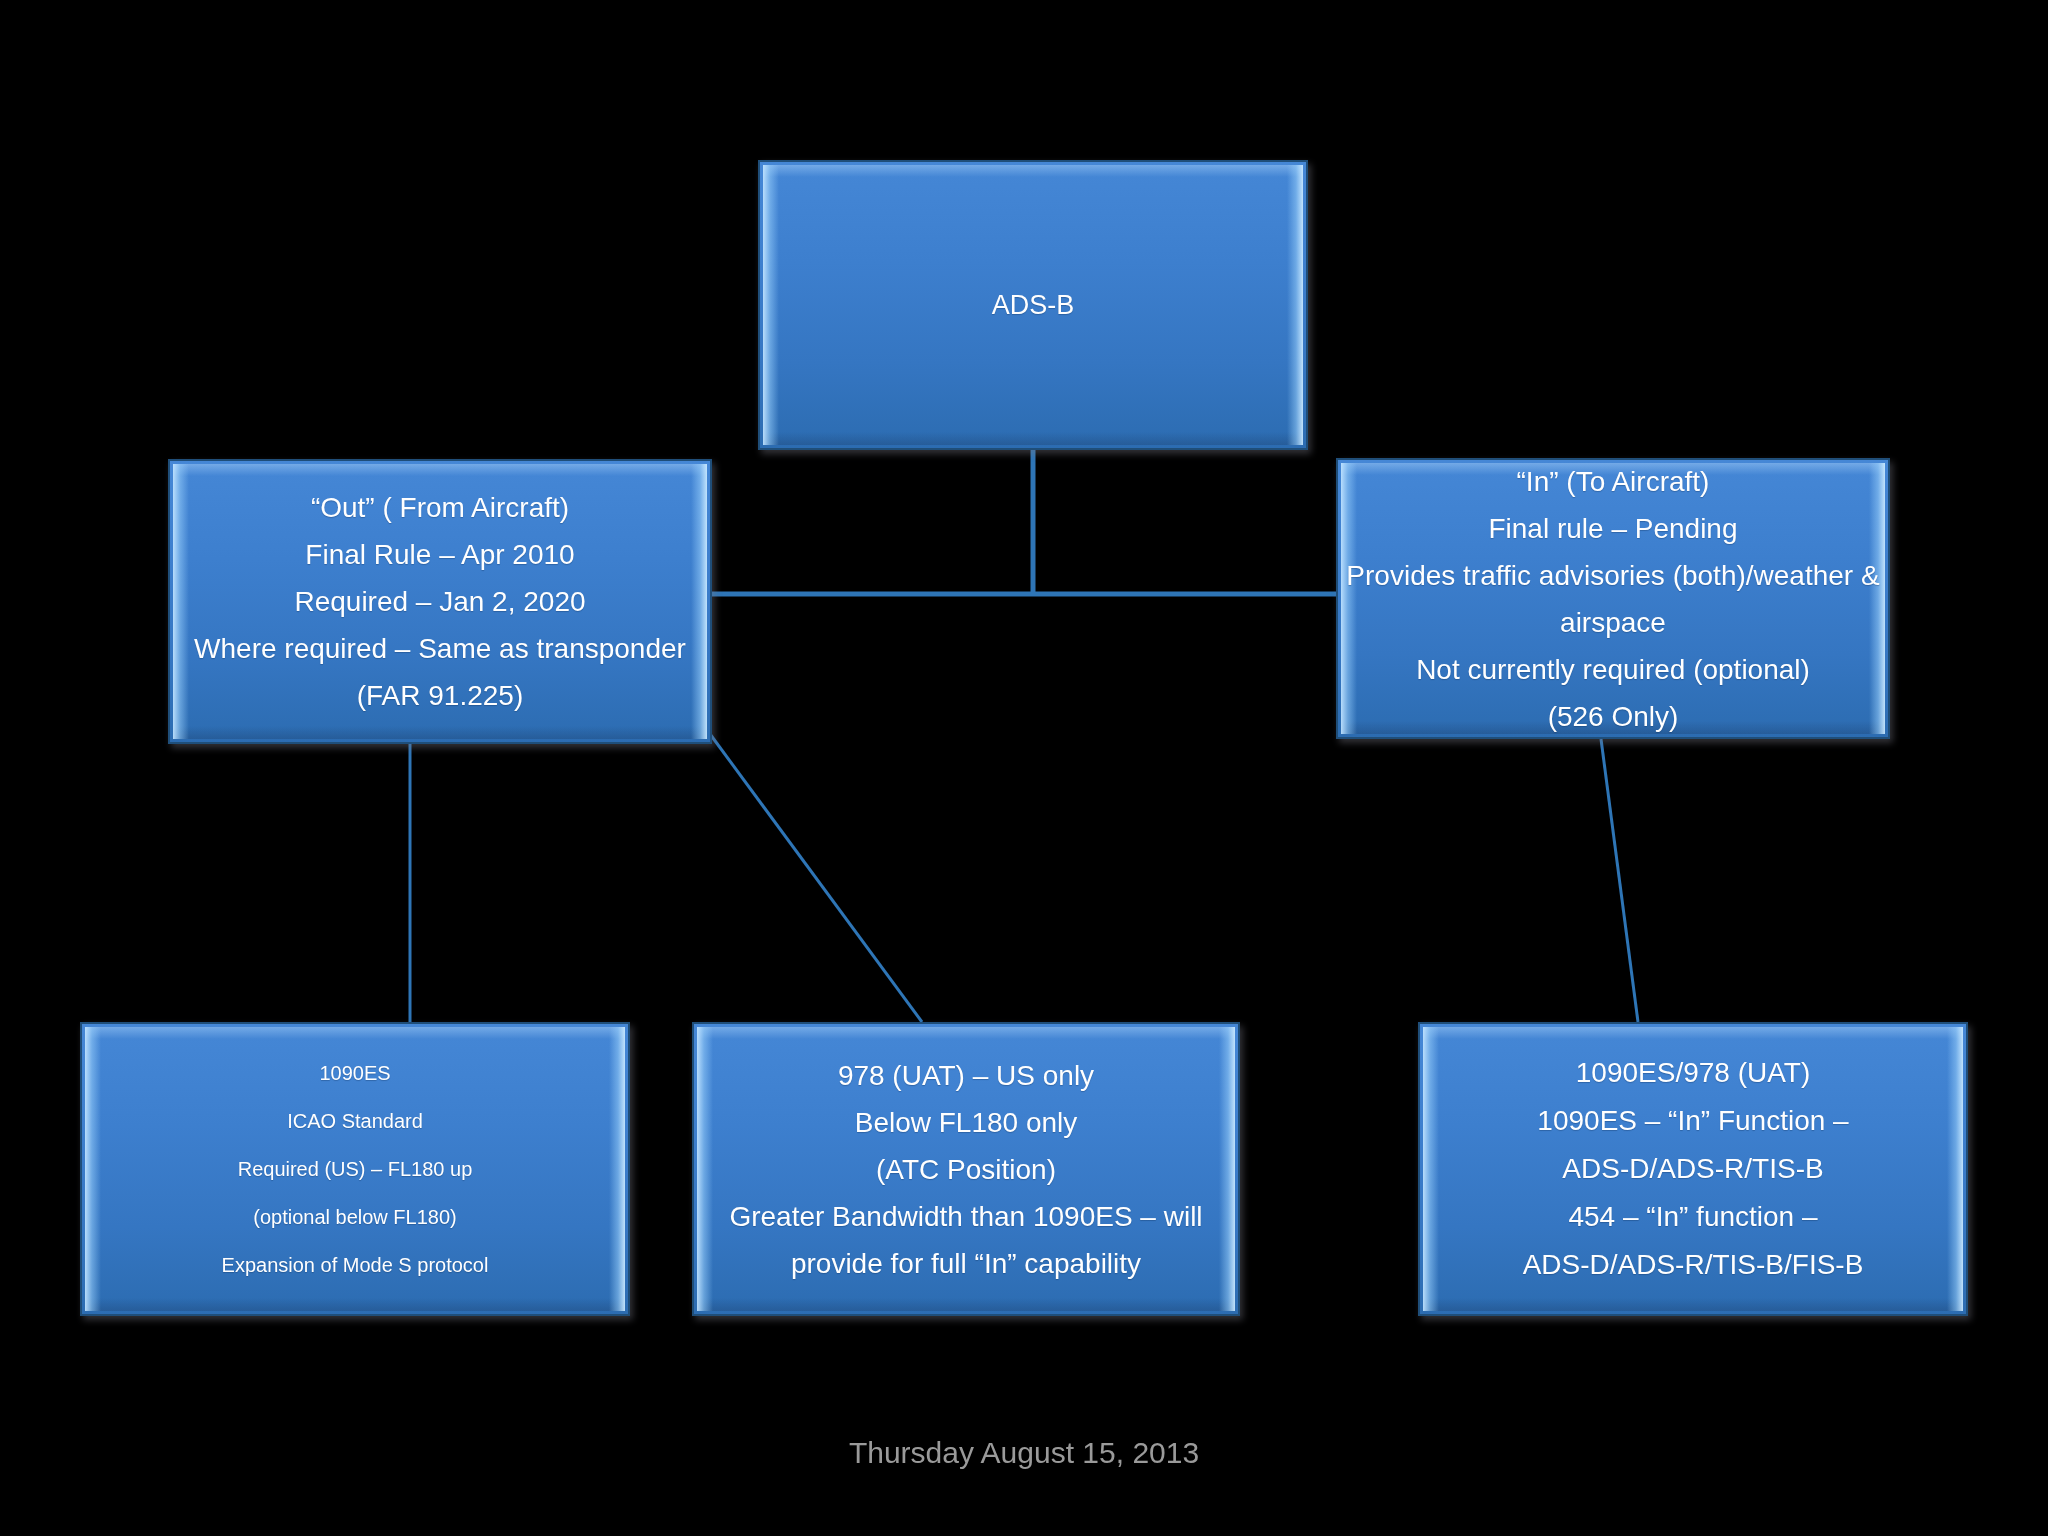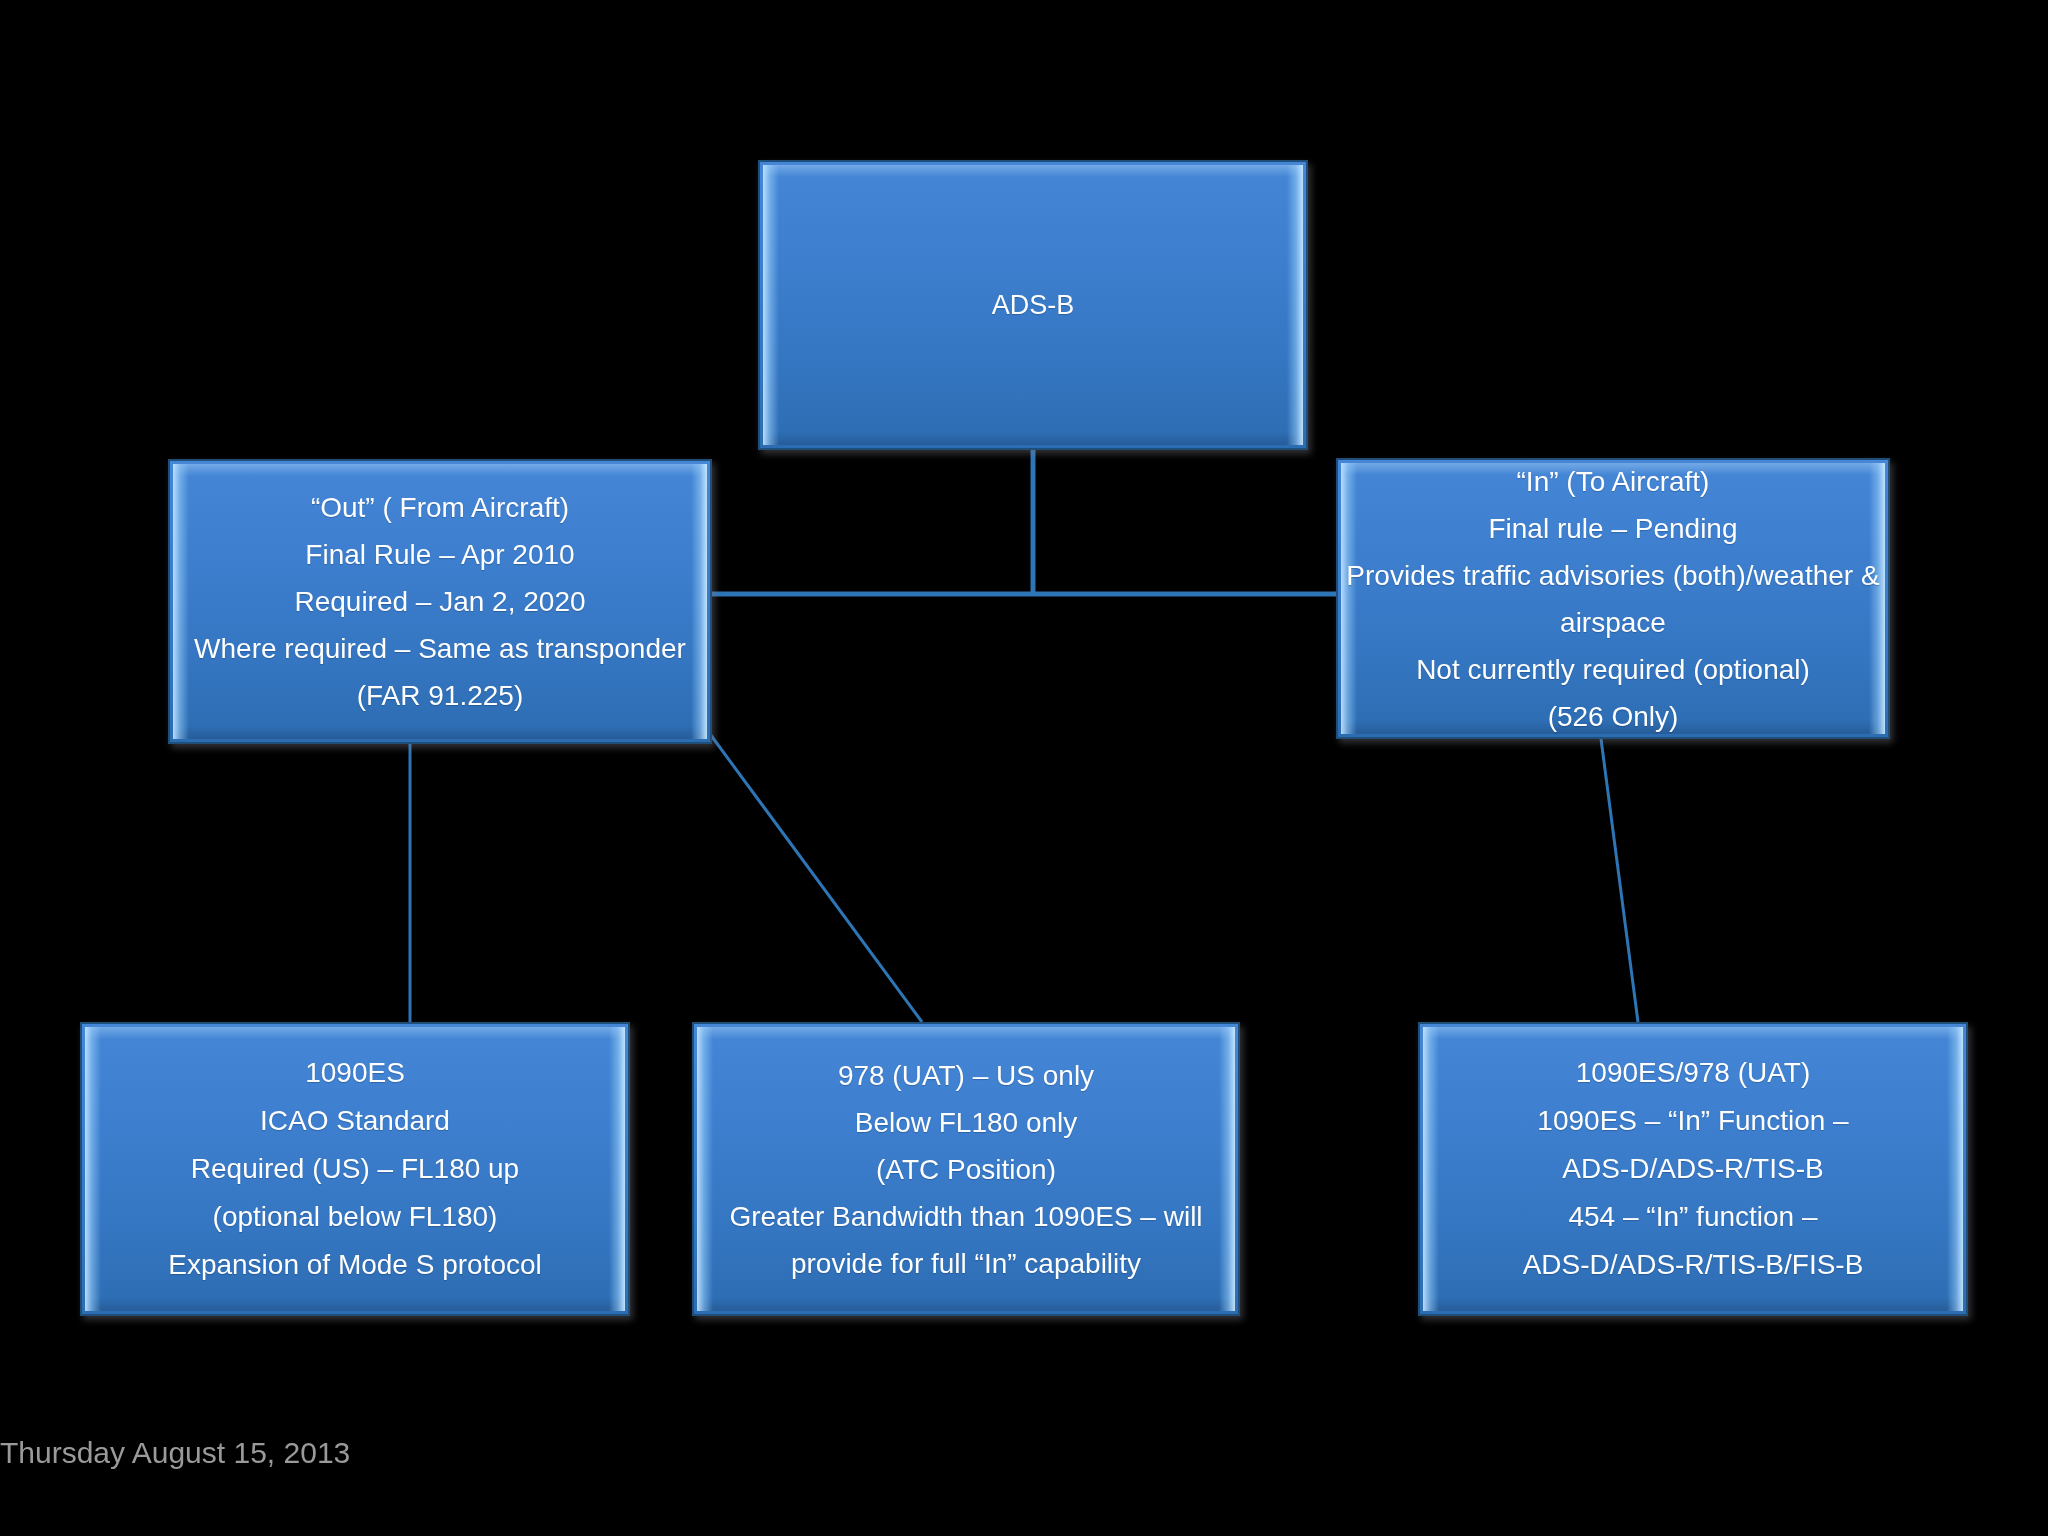--- a/index.html
+++ b/index.html
@@ -77,30 +77,31 @@
   #node-adsb      { left: 758px;  top: 160px;  width: 550px; height: 290px; }
   #node-out       { left: 168px;  top: 459px;  width: 544px; height: 285px; }
   #node-in        { left: 1336px; top: 458px;  width: 554px; height: 281px; }
   #node-1090es    { left: 80px;   top: 1022px; width: 550px; height: 294px; }
   #node-978       { left: 692px;  top: 1022px; width: 548px; height: 294px; }
   #node-both      { left: 1418px; top: 1022px; width: 550px; height: 294px; }
 
   #node-adsb   .line { font-size: 27px; line-height: 40px; }
   #node-out    .line { font-size: 28px; line-height: 47px; }
   #node-in     .line { font-size: 28px; line-height: 47px; }
-  #node-1090es .line { font-size: 28px; line-height: 48px; }
+  #node-1090es .line { font-size: 20px; line-height: 48px; }
   #node-978    .line { font-size: 28px; line-height: 47px; }
   #node-both   .line { font-size: 28px; line-height: 48px; }
 
   
   #footer {
     position: absolute;
     left: 0;
     top: 1436px;
     width: 2048px;
+    text-align: center;
     color: #9a9a9a;
     font-size: 30px;
     font-family: "Liberation Sans", sans-serif;
   }
 </style>
 </head>
 <body>
 
 <div id="stage">
 

